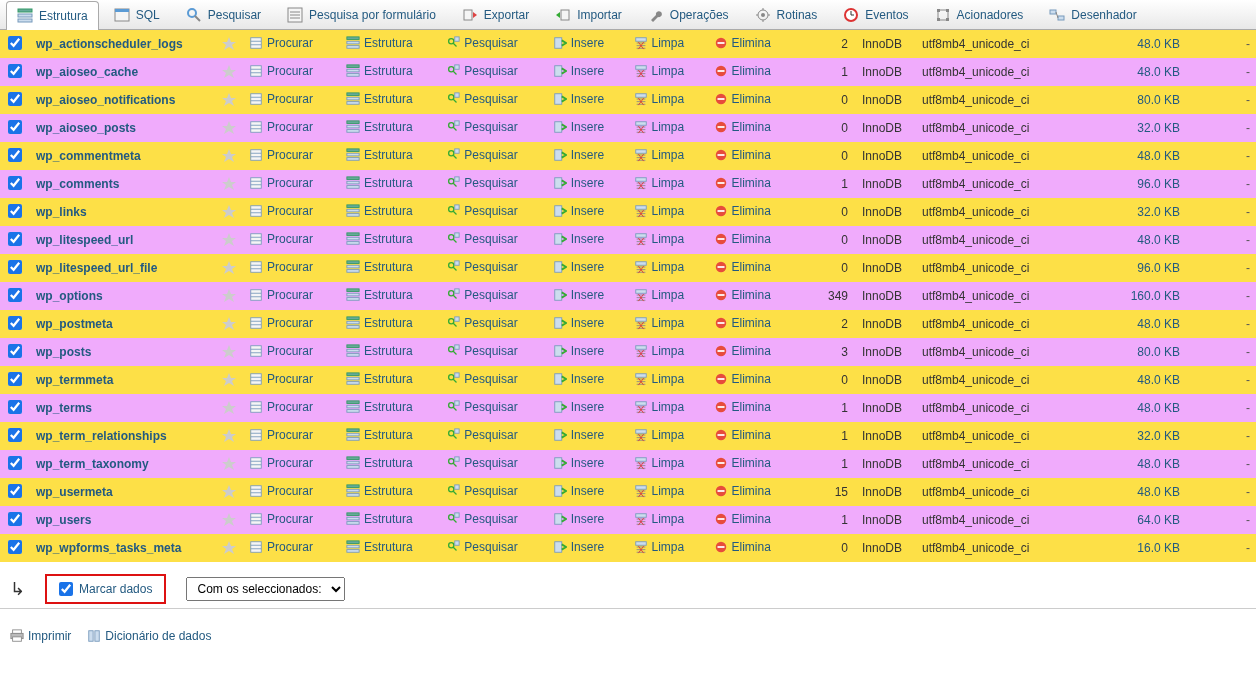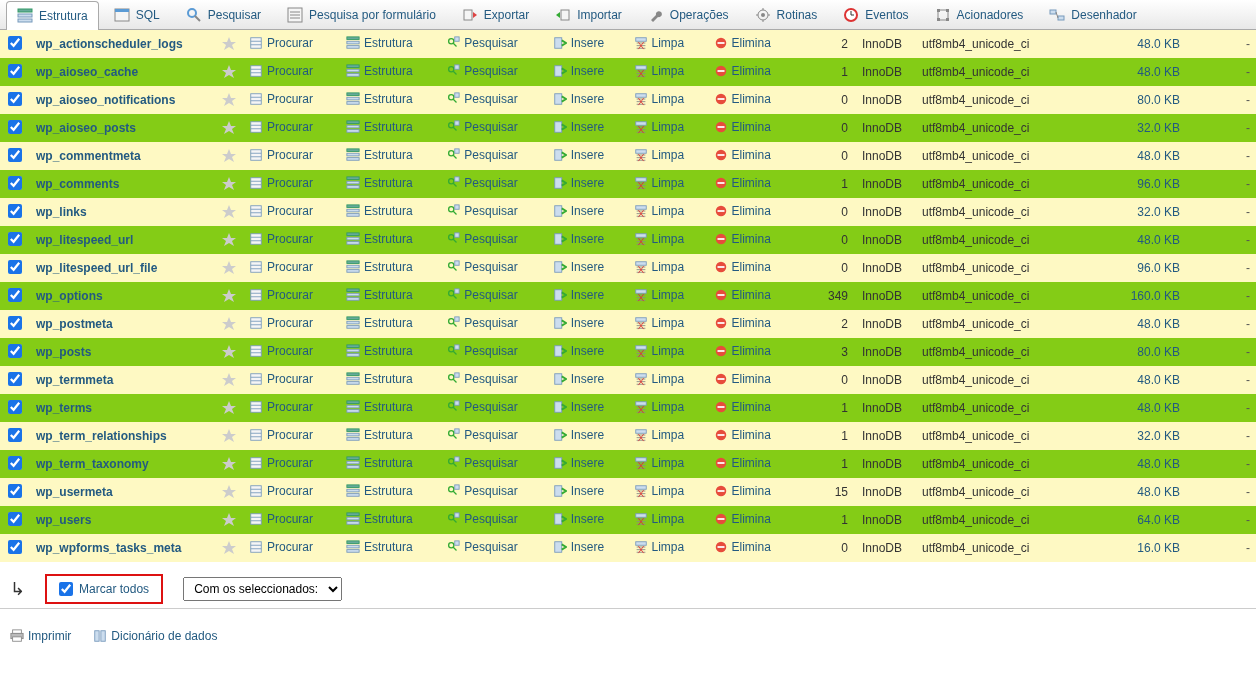--- a/index.html
+++ b/index.html
@@ -3,40 +3,40 @@
 <meta charset="utf-8">
 <style>
   * { box-sizing: border-box; margin: 0; padding: 0; }
   body { font-family: sans-serif; font-size: 12px; color: #333; background: #fff; }
   .tabs { display: flex; background: linear-gradient(#fff, #e8e8e8); border-bottom: 1px solid #aaa; padding: 0 6px; gap: 4px; }
   .tab { display: flex; align-items: center; gap: 6px; padding: 6px 10px; color: #235a81; cursor: pointer; border: 1px solid transparent; border-bottom: none; border-radius: 4px 4px 0 0; }
   .tab.active { background: #fff; border-color: #aaa; position: relative; top: 1px; }
   .tab .ic { width: 16px; height: 16px; display: inline-flex; align-items: center; justify-content: center; }
   table.main { width: 100%; border-collapse: collapse; }
   table.main tr { height: 28px; }
-  table.main tr.odd { background: #fef9c3; }
-  table.main tr.even { background: #84cc16; }
+  table.main tr.odd { background: #fde047; }
+  table.main tr.even { background: #f0abfc; }
   table.main td { padding: 0 6px; vertical-align: middle; white-space: nowrap; }
   .chk { width: 30px; text-align: center; }
   .tname { color: #235a81; font-weight: bold; width: 185px; }
   .star { width: 28px; text-align: center; color: #bbb; font-size: 16px; }
   .act { color: #235a81; display: inline-flex; align-items: center; gap: 4px; cursor: pointer; }
   .act .ic { width: 14px; height: 14px; display: inline-flex; align-items: center; justify-content: center; }
   .rowcnt { text-align: right; color: #333; width: 60px; padding-right: 8px !important; }
   .engine { width: 60px; }
   .coll { width: 170px; }
   .size { text-align: right; font-family: Liberation Sans, sans-serif; color: #235a81; width: 100px; }
   .overhead { text-align: right; width: 70px; color: #555; }
   tr.sum td { font-weight: bold; background: #fff; padding-top: 6px; padding-bottom: 6px; }
   tr.sum .size, tr.sum .overhead { color: #000; font-family: sans-serif; }
   .footer-row { display: flex; align-items: center; gap: 20px; padding: 12px 10px 4px 10px; border-bottom: 1px solid #ccc; margin-bottom: 14px;}
   .arrow-up { font-size: 18px; }
   .checkall-box { border: 2px solid #d11; padding: 6px 12px; display: flex; align-items: center; gap: 6px; color: #235a81; }
   select { font-size: 12px; padding: 3px 6px; }
-  .bottom-links { padding: 6px 10px; display: flex; gap: 22px; color: #235a81; }
+  .bottom-links { padding: 6px 10px; display: flex; gap: 16px; color: #235a81; }
   .bottom-links a { color: #235a81; text-decoration: none; display: inline-flex; align-items: center; gap: 4px; cursor: pointer; }
   input[type=checkbox] { accent-color: #1a73e8; width: 14px; height: 14px; }
   svg { display: block; }
 </style>
 </head>
 <body>
 
 <svg width="0" height="0" style="position:absolute">
   <defs>
     <symbol id="i-structure" viewBox="0 0 16 16">
@@ -1023,21 +1023,21 @@
     <td class="size">16.0 KB</td>
     <td class="overhead">-</td>
       </tr>
     </tbody>
 </table>
 
 <div class="footer-row">
   <span class="arrow-up">↳</span>
   <label class="checkall-box">
     <input type="checkbox" checked="" style="">
-    <span>Marcar todos</span>
+    <span>Marcar dados</span>
   </label>
   <select>
     <option>Com os seleccionados:</option>
   </select>
 </div>
 
 <div class="bottom-links">
   <a>
     <span class="ic">
         <svg width="14" height="14">

